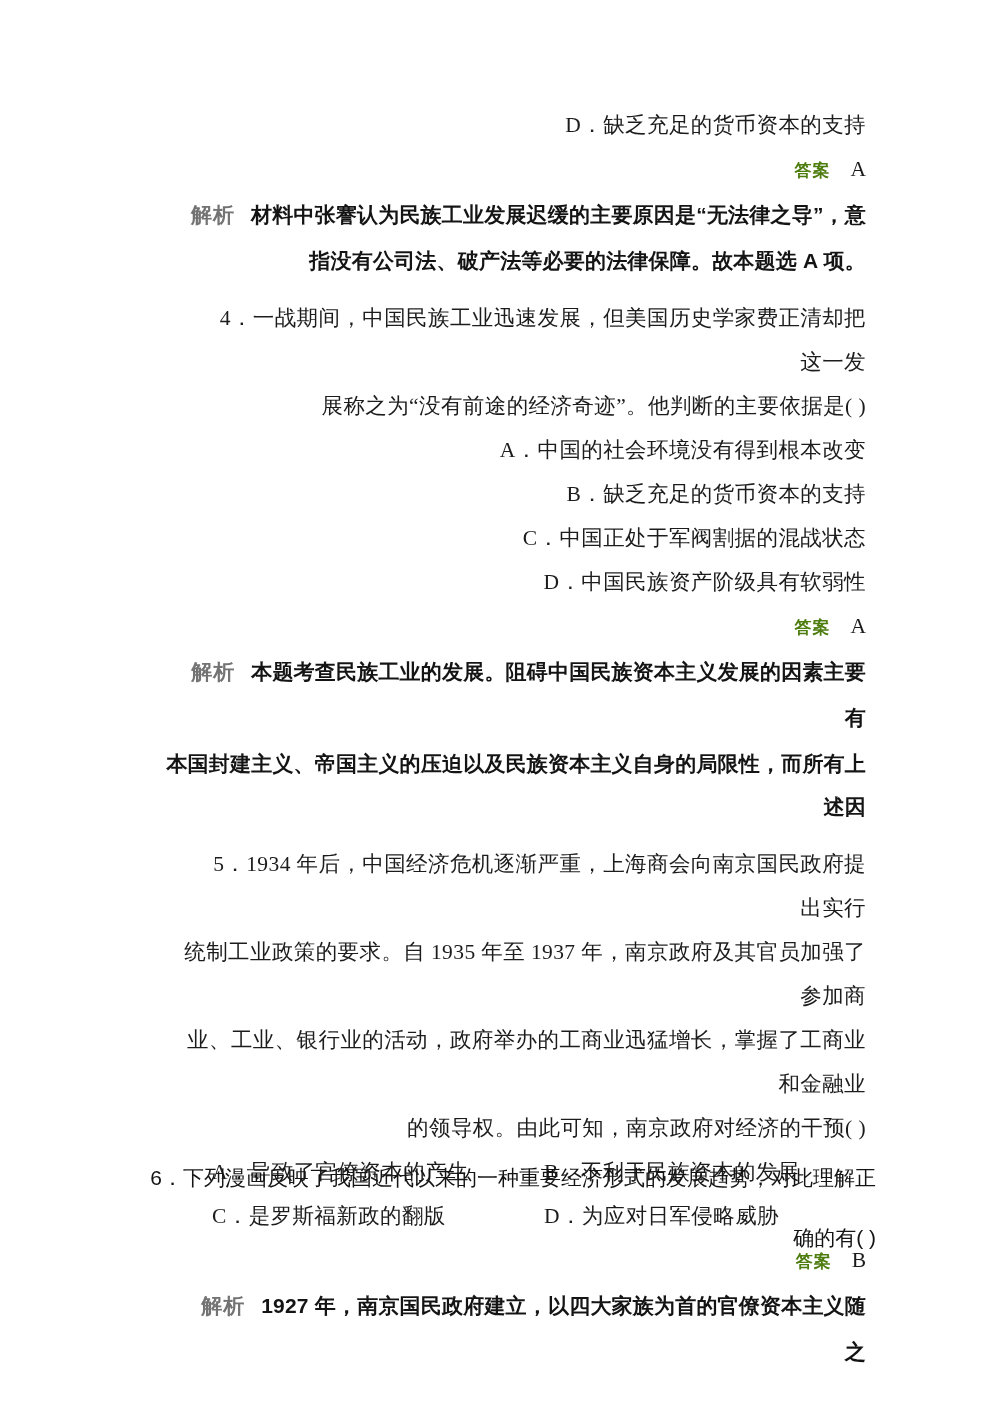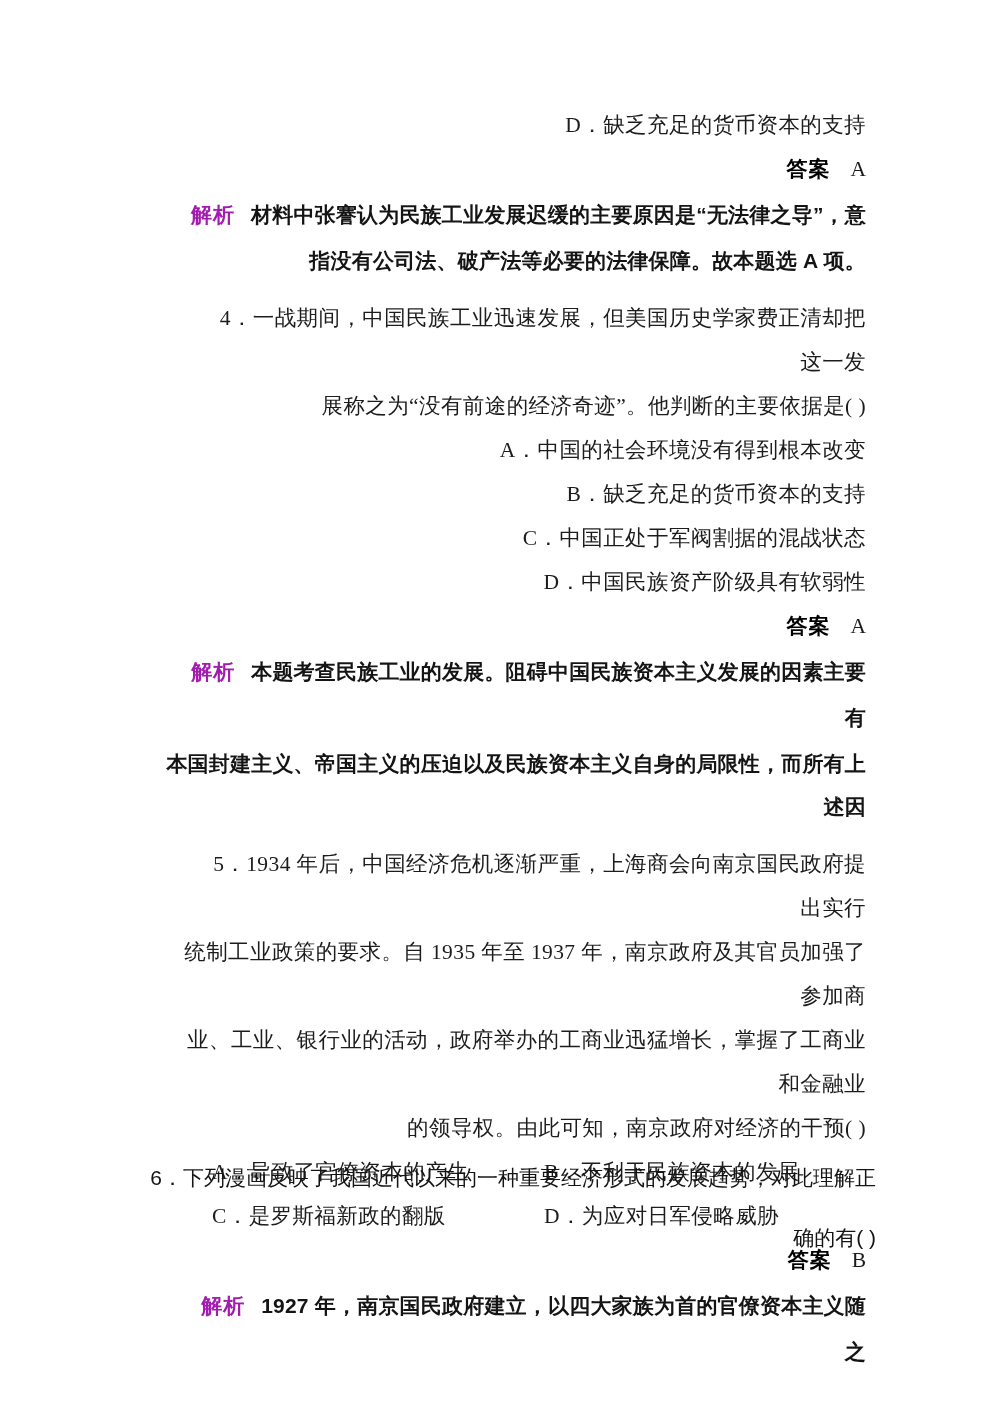--- a/index.html
+++ b/index.html
@@ -51,28 +51,28 @@
     line-height: 43px;
     letter-spacing: 0.2px;
     color: #141414;
     font-weight: 600;
   }
 
   .indent2 { padding-left: 32px; }      
   .optline { padding-left: 46px; }      
 
   .label-ans {
-    color: #000000;
+    color: #4d7c0f;
     font-family: "Liberation Sans", "DejaVu Sans", sans-serif;
     font-weight: 700;
-    font-size: 21px;
+    font-size: 17px;
     letter-spacing: 1px;
   }
   .label-sol {
-    color: #a21caf;
+    color: #737373;
     font-family: "Liberation Sans", "DejaVu Sans", sans-serif;
     font-weight: 700;
     font-size: 21px;
     letter-spacing: 1px;
   }
   .ans-value {
     font-family: "Liberation Serif", "DejaVu Serif", serif;
     font-size: 21.5px;
     color: #1c1c1c;
     padding-left: 20px;

